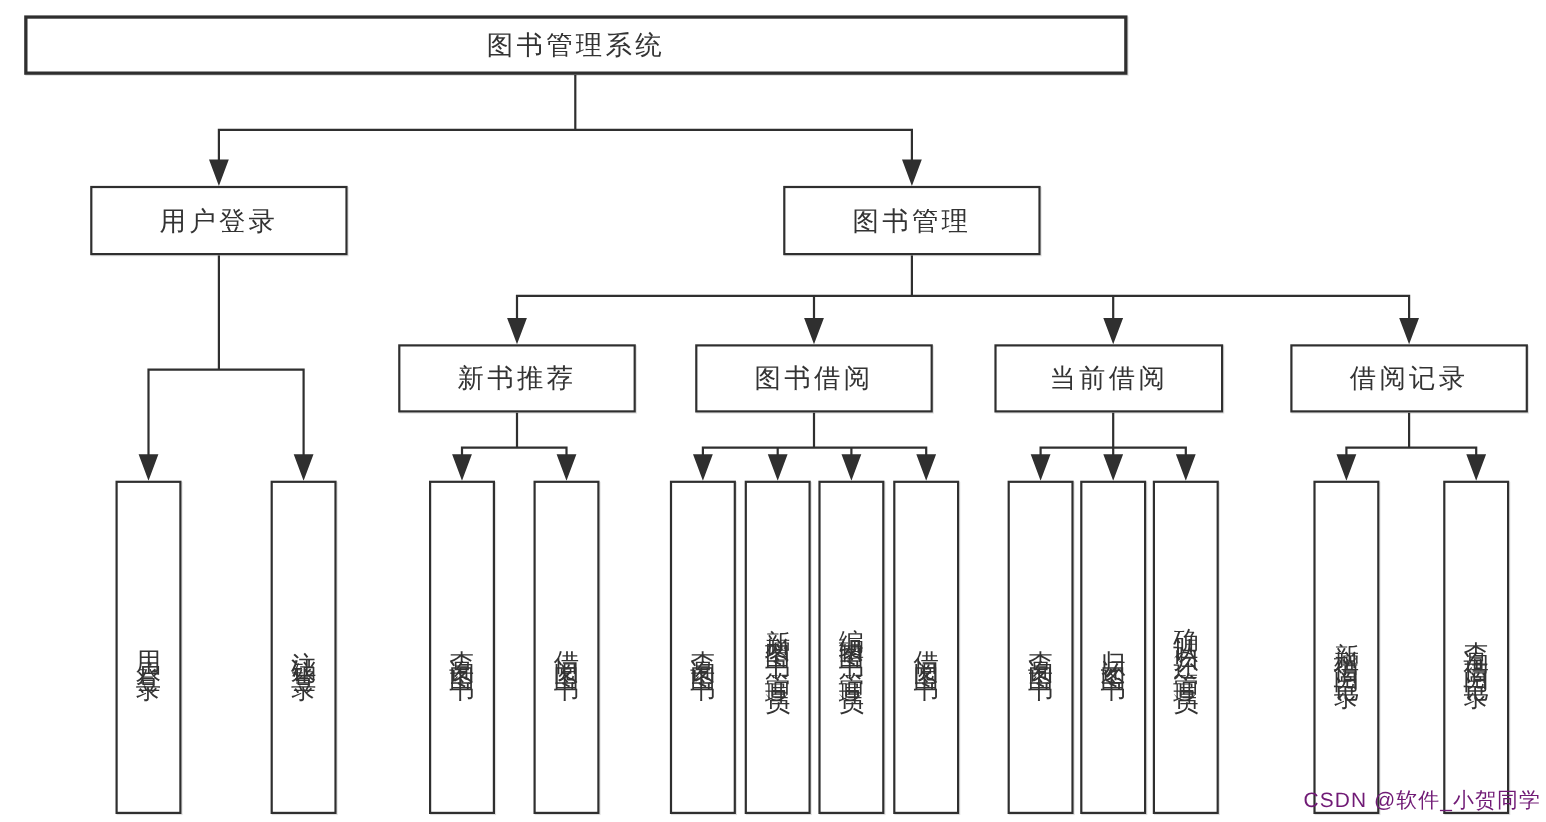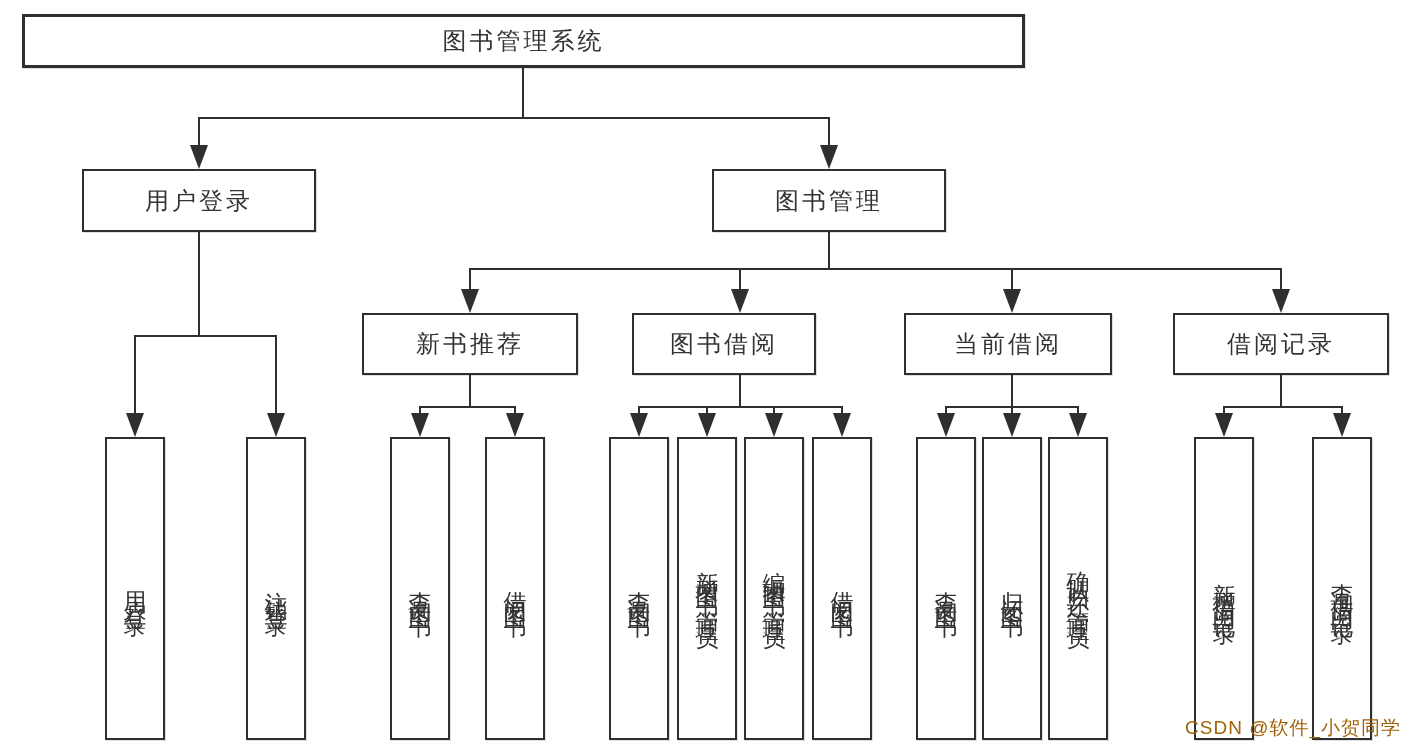--- a/index.html
+++ b/index.html
@@ -61,21 +61,21 @@
     letter-spacing: 8px;
     color: #333333;
     line-height: 1;
   }
   .watermark {
     position: absolute;
     right: 4px;
     bottom: 6px;
     font-size: 19px;
     letter-spacing: 1px;
-    color: #a16207;
+    color: #701a75;
     white-space: nowrap;
   }
 </style>
 </head>
 <body>
 
 <div class="canvas">
 
   <svg class="wires" width="1405" height="747" viewBox="0 0 1405 747">
 
@@ -121,21 +121,21 @@
   <div class="node" style="left:82px;top:169px;width:234px;height:63px">
     <span class="hlabel">用户登录</span>
   </div>
   <div class="node" style="left:712px;top:169px;width:234px;height:63px">
     <span class="hlabel">图书管理</span>
   </div>
 
   <div class="node" style="left:362px;top:313px;width:216px;height:62px">
     <span class="hlabel">新书推荐</span>
   </div>
-  <div class="node" style="left:632px;top:313px;width:184px;height:62px">
+  <div class="node" style="left:632px;top:313px;width:216px;height:62px">
     <span class="hlabel">图书借阅</span>
   </div>
   <div class="node" style="left:904px;top:313px;width:208px;height:62px">
     <span class="hlabel">当前借阅</span>
   </div>
   <div class="node" style="left:1173px;top:313px;width:216px;height:62px">
     <span class="hlabel">借阅记录</span>
   </div>
 
   <div class="leafbox" style="left:105px">

